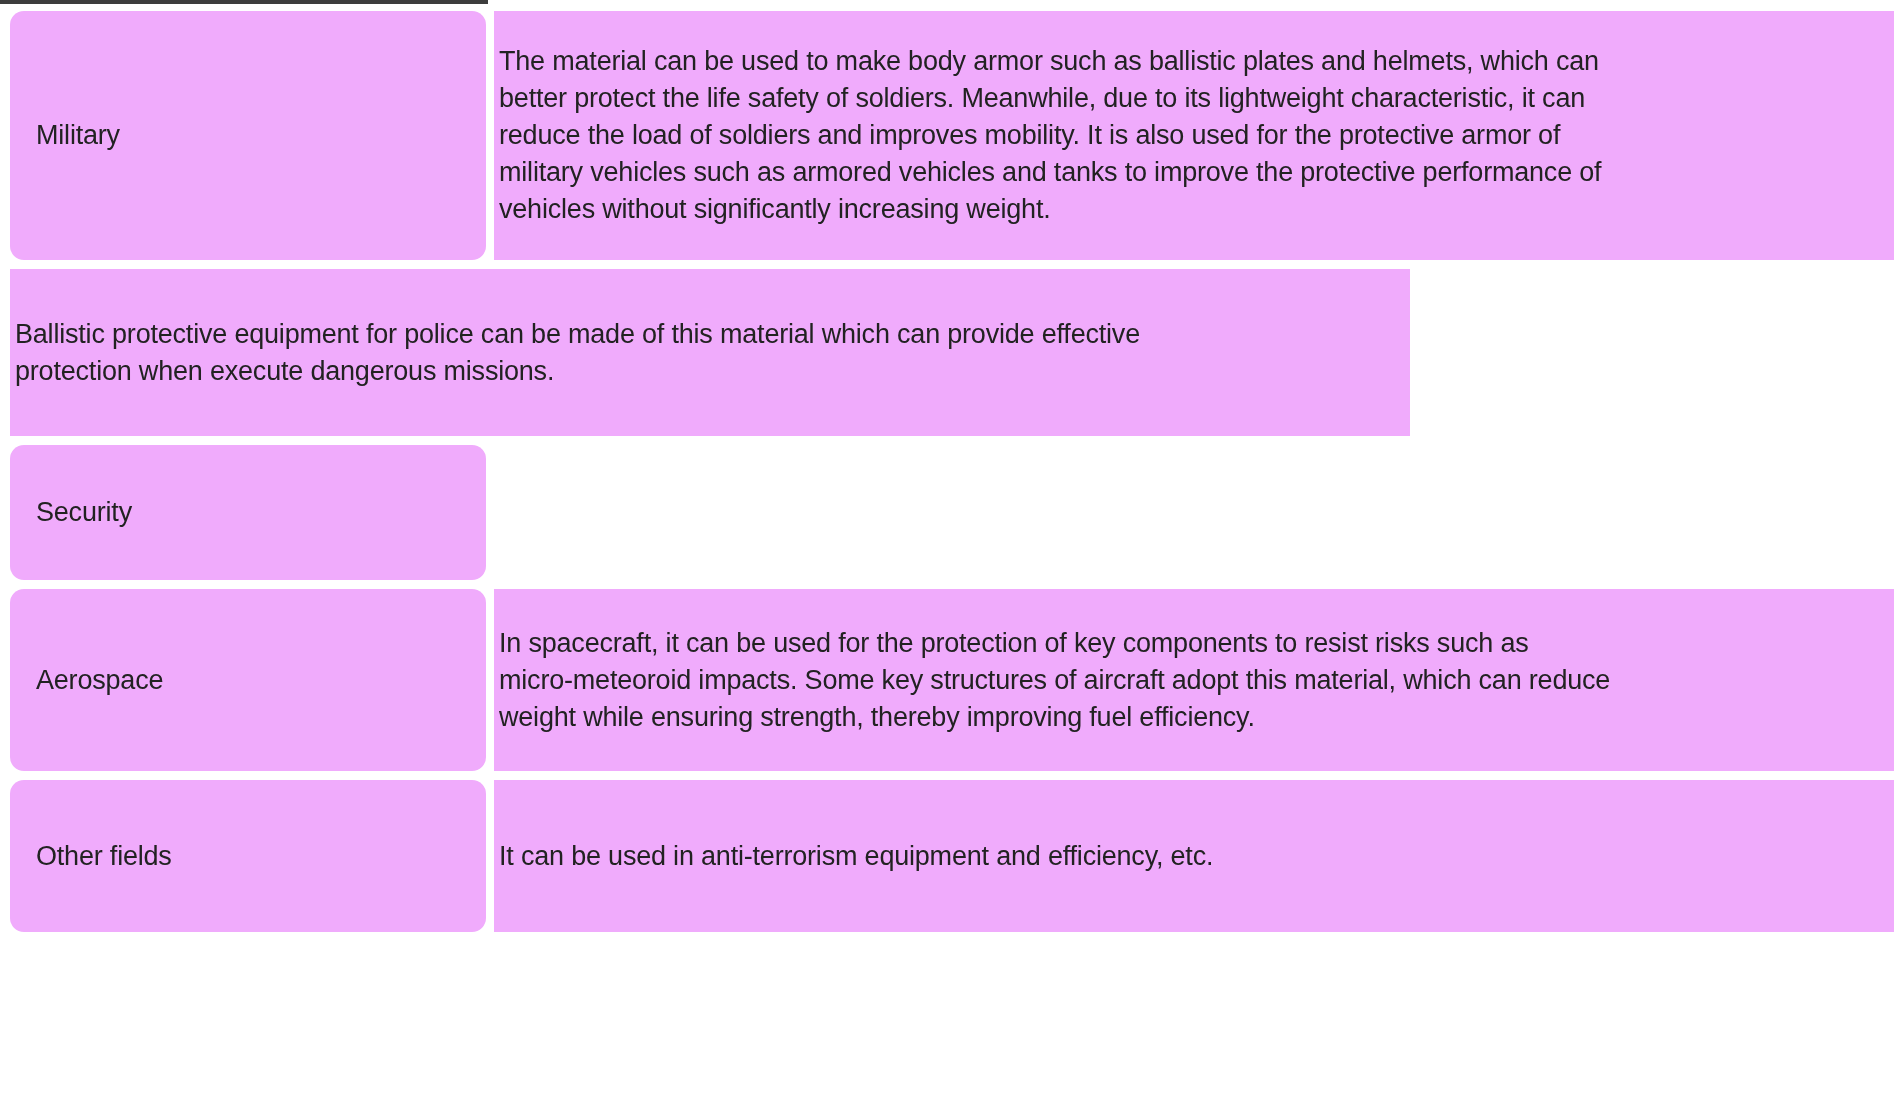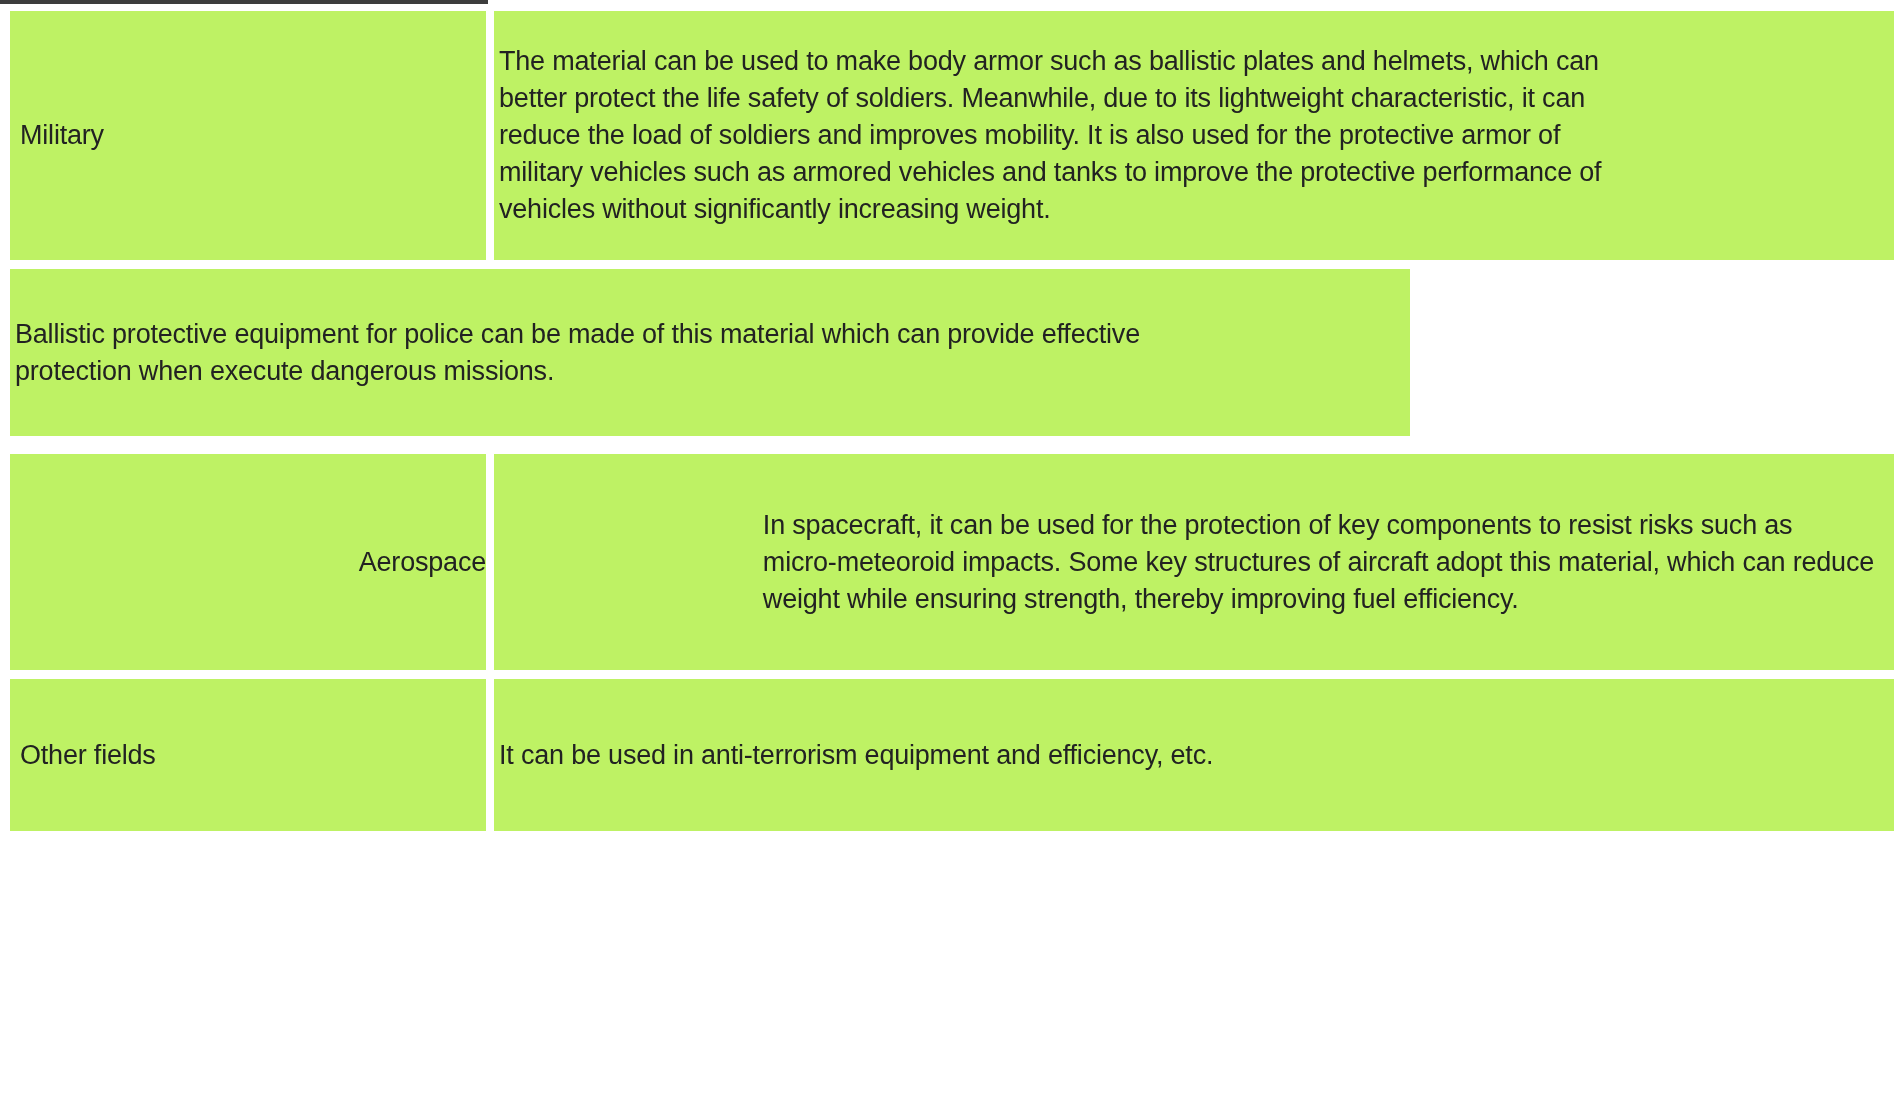--- a/index.html
+++ b/index.html
@@ -15,34 +15,34 @@
     position:absolute;left:0;top:0;
     width:488px;height:4px;
     background:#3d3d3d;
   }
   .table{
     position:absolute;left:10px;top:11px;
     display:flex;flex-direction:column;gap:9px;
   }
   .row{display:flex;gap:8px;}
   .cell{
-    background:#bef264;
+    background:#f0abfc;
     display:flex;align-items:center;
     box-sizing:border-box;
     font-size:27px;line-height:37px;
     letter-spacing:-0.2px;
   }
-  .label-cell{width:476px;padding-left:10px;}
+  .label-cell{width:476px;padding-left:26px;border-radius:14px;}
   .desc-cell{width:1400px;padding-left:5px;padding-right:20px;}
   .desc{white-space:pre-line;}
   
   .row:nth-child(1) .cell{height:249px;}
   .row:nth-child(2) .cell{height:167px;}
   .row:nth-child(3) .cell{height:135px;}
-  .row:nth-child(4) .cell{height:216px;justify-content:flex-end;}
+  .row:nth-child(4) .cell{height:182px;}
   .row:nth-child(5) .cell{height:152px;}
   .row:nth-child(6) .cell{height:138px;}
 </style>
 </head>
 <body>
 
 <div class="top-rule"></div>
 
 <div class="table">
   <div class="row">
@@ -59,20 +59,23 @@
   </div>
 
   <div class="row">
     <div class="cell desc-cell">
       <span class="desc">Ballistic protective equipment for police can be made of this material which can provide effective
 protection when execute dangerous missions.</span>
     </div>
   </div>
 
   <div class="row">
+    <div class="cell label-cell">
+      <span class="label">Security</span>
+    </div>
   </div>
 
   <div class="row">
     <div class="cell label-cell">
       <span class="label">Aerospace</span>
     </div>
     <div class="cell desc-cell">
       <span class="desc">In spacecraft, it can be used for the protection of key components to resist risks such as
 micro-meteoroid impacts. Some key structures of aircraft adopt this material, which can reduce
 weight while ensuring strength, thereby improving fuel efficiency.</span>

